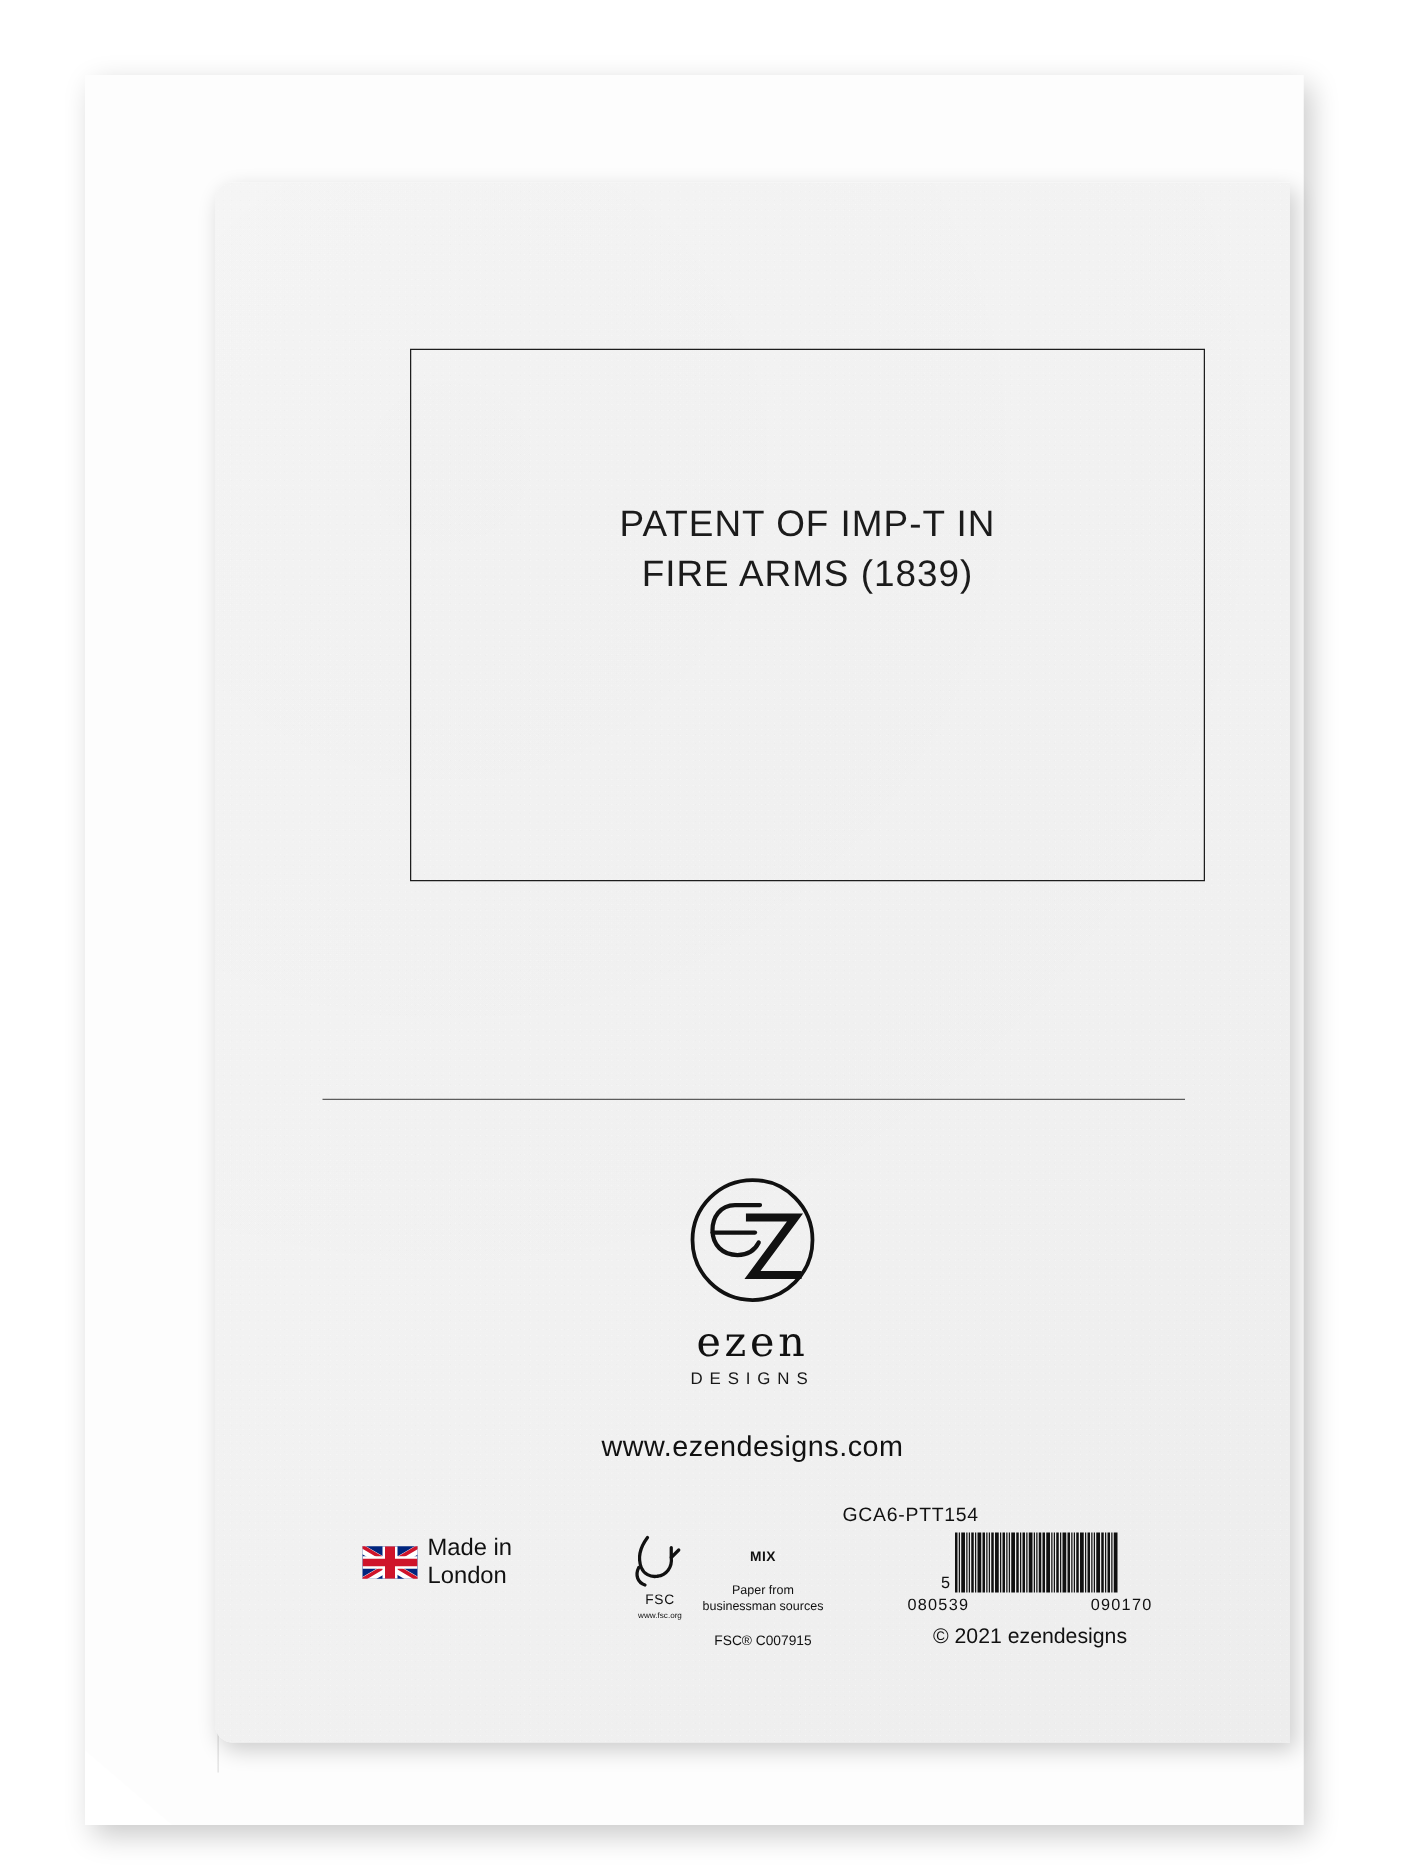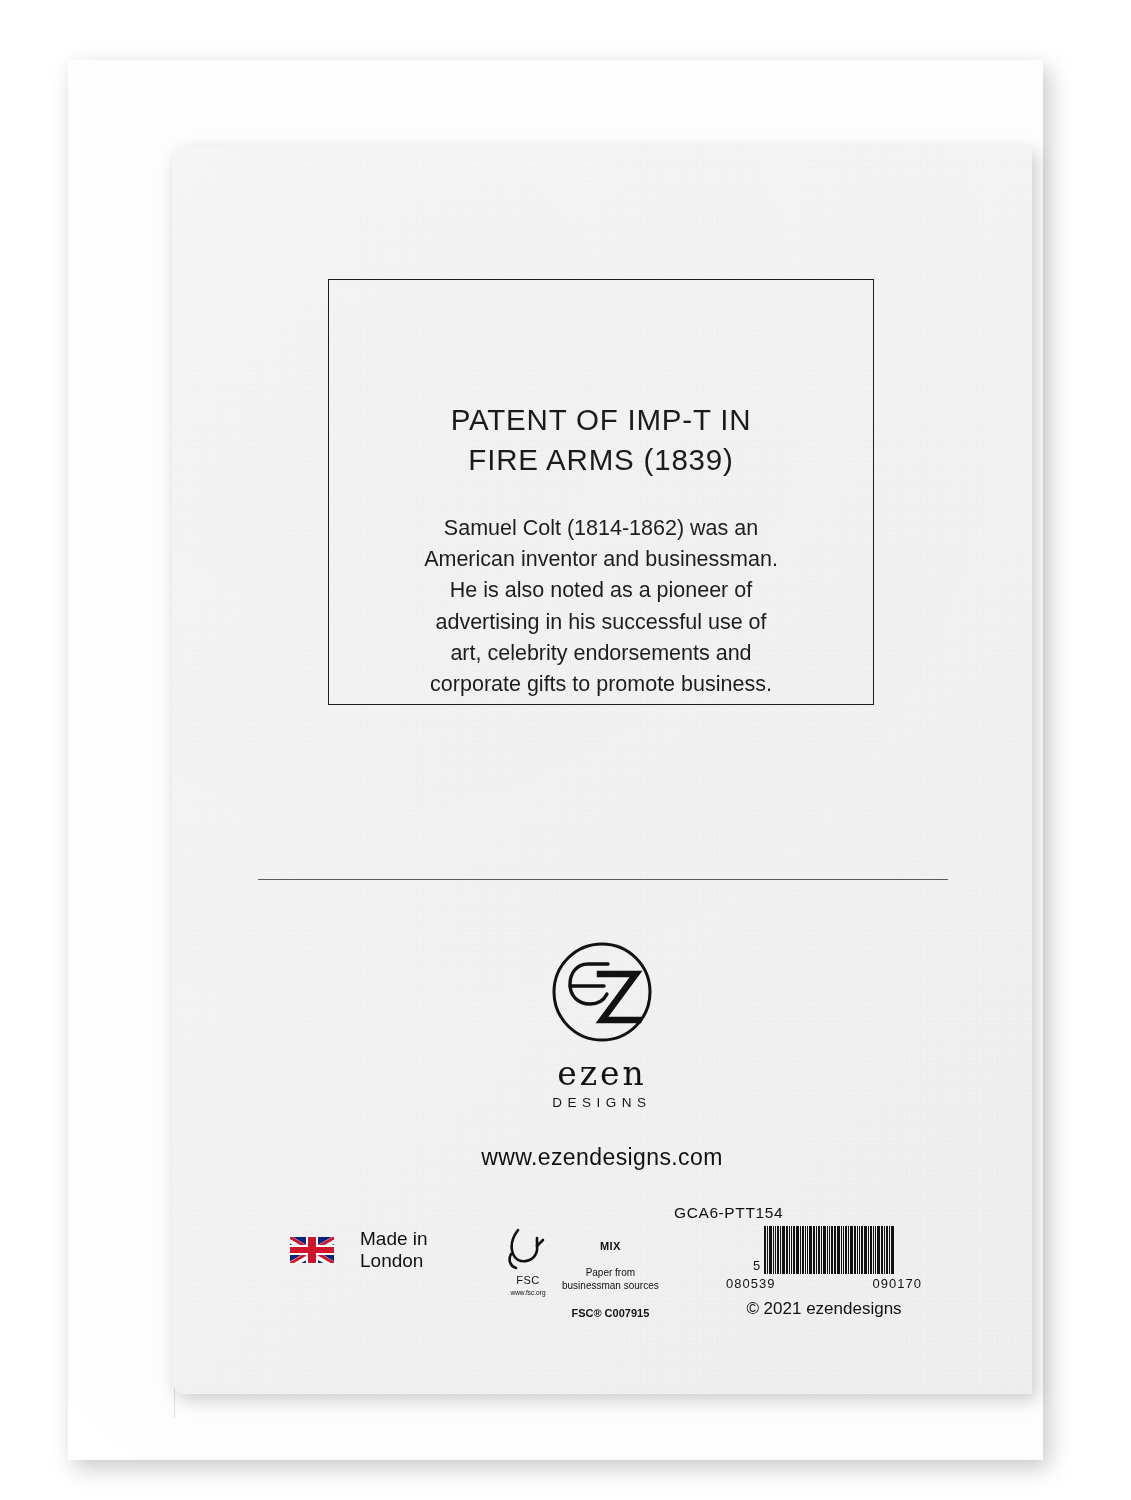--- a/index.html
+++ b/index.html
@@ -81,21 +81,21 @@
     position: absolute;
     inset: 0;
     z-index: 2;
   }
 
   
   .text-frame {
     position: absolute;
     left: 156px;
     top: 133px;
-    width: 546px;
+    width: 636px;
     height: 426px;
     border: 1.5px solid #1d1d1d;
     box-sizing: border-box;
   }
   .frame-content {
     position: absolute;
     left: 0;
     right: 0;
     top: 120px;
     text-align: center;
@@ -174,21 +174,21 @@
     bottom: 56px;
     height: 120px;
   }
 
   .made-in {
     position: absolute;
     left: 118px;
     top: 10px;
     display: flex;
     align-items: center;
-    gap: 26px;
+    gap: 8px;
   }
   .flag {
     width: 44px;
     height: 26px;
     position: relative;
     overflow: hidden;
     background: #00247d;
     flex: none;
   }
   .flag .d-white-1, .flag .d-white-2 {
@@ -266,21 +266,21 @@
     font-size: 10.5px;
     line-height: 1.28;
     color: #111;
     text-align: center;
     padding-top: 2px;
     white-space: pre-line;
     font-weight: 700;
   }
   .fsc-text .mix { font-weight: 700; font-size: 11px; letter-spacing: 0.4px; }
   .fsc-text .src { font-weight: 400; font-size: 10px; }
-  .fsc-text .code { font-weight: 700; font-size: 11px; text-align: center; }
+  .fsc-text .code { font-weight: 400; font-size: 11px; text-align: center; }
 
   .barcode-block {
     position: absolute;
     right: 58px;
     top: -14px;
     width: 300px;
     text-align: center;
   }
   .barcode-sku {
     font-size: 15.5px;
@@ -336,26 +336,20 @@
   </div>
   <div class="envelope-corner"></div>
 
   <div class="card">
     <div class="card-inner">
 
       <div class="text-frame">
         <div class="frame-content">
           <div class="card-title">PATENT OF IMP-T IN
 FIRE ARMS (1839)</div>
-          <div class="card-body">Samuel Colt (1814-1862) was an
-American inventor and businessman.
-He is also noted as a pioneer of
-advertising in his successful use of
-art, celebrity endorsements and
-corporate gifts to promote business.</div>
         </div>
       </div>
 
       <div class="divider"></div>
 
       <div class="logo-block">
         <div class="logo-mark">
           <svg viewBox="0 0 112 112" width="112" height="112" aria-hidden="true">
             <circle cx="56" cy="56" r="48" fill="none" stroke="#111" stroke-width="3"></circle>
             <path d="M62 28 L42 28 C30 28 24 38 24 48 C24 60 32 68 44 68 C52 68 58 64 61 58" fill="none" stroke="#111" stroke-width="3.4" stroke-linecap="round"></path>

